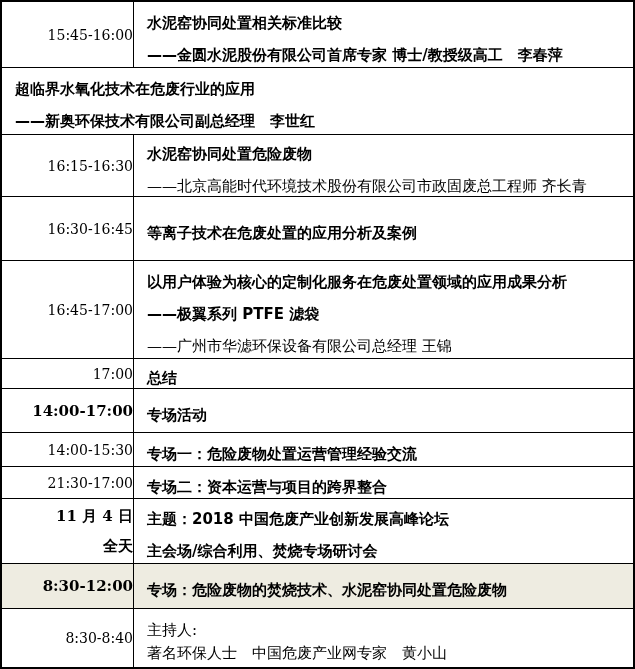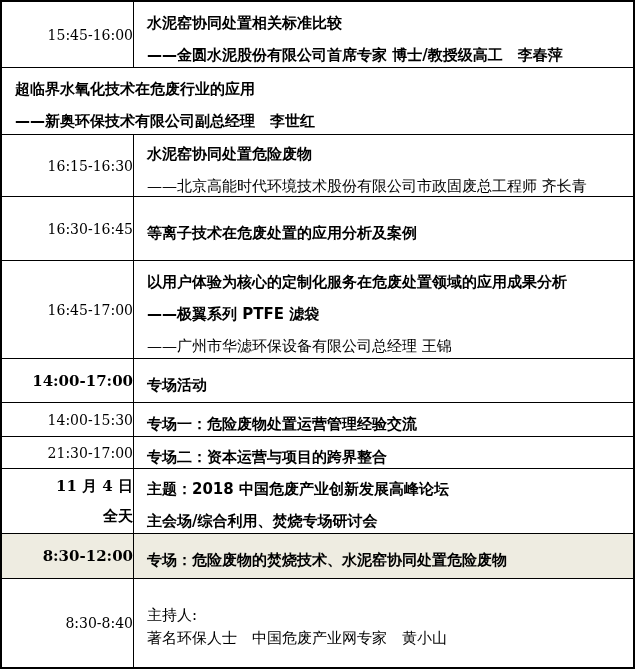--- a/index.html
+++ b/index.html
@@ -108,20 +108,28 @@
     <div class="time">
         <div>16:45-17:00</div>
       </div>
     <div class="content">
       <div class="line b">以用户体验为核心的定制化服务在危废处置领域的应用成果分析</div>
       <div class="line b">——极翼系列 PTFE 滤袋</div>
       <div class="line r">——广州市华滤环保设备有限公司总经理 王锦</div>
     </div>
   </div>
 
+  <div class="row" style="height:30px">
+    <div class="time">
+        <div>17:00</div>
+      </div>
+    <div class="content">
+      <div class="line b">总结</div>
+    </div>
+  </div>
 
   <div class="row" style="height:44px">
     <div class="time tb">
         <div>14:00-17:00</div>
       </div>
     <div class="content">
       <div class="line b">专场活动</div>
     </div>
   </div>
 

